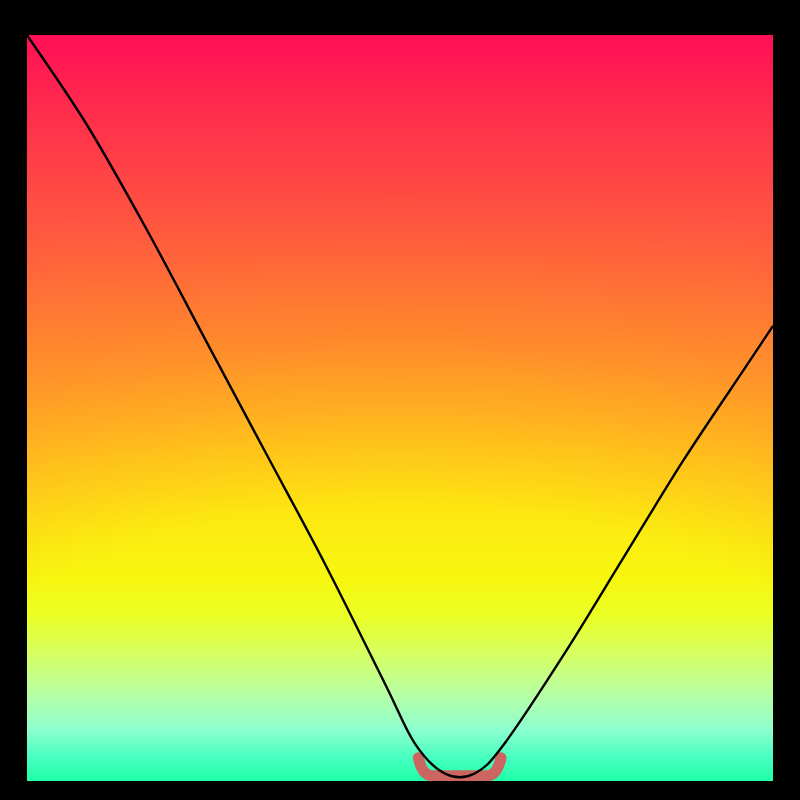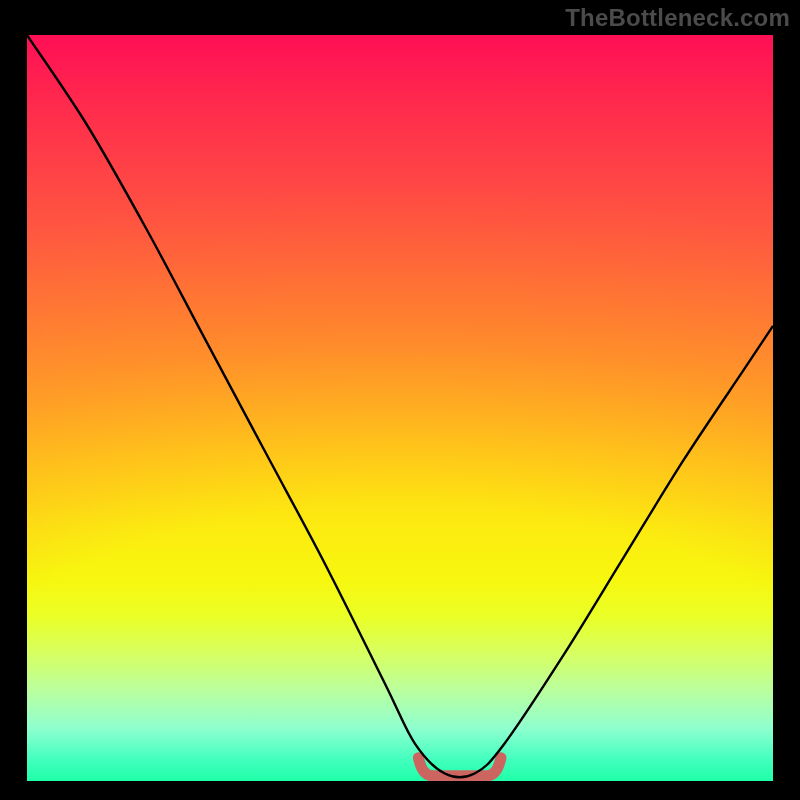--- a/index.html
+++ b/index.html
@@ -81,21 +81,20 @@
     stroke: #000;
     stroke-width: 2.4;
     fill: none;
   }
 </style>
 </head>
 <body>
 
 <div class="frame">
 
-  <div class="watermark">TheBottleneck.com</div>
 
   <div class="plot">
     <svg class="curve" viewBox="0 0 746 746" preserveAspectRatio="none">
       <path class="flat-marker" id="flat-path" d="M 391.38 722.778 Q 395.38 740.778 405.38 740.778 L 459.98 740.778 Q 469.98 740.778 473.98 722.778"></path>
       <path class="main-line" id="curve-path" d="M 0 0 C 9.9 14.9, 39.8 57.2, 59.7 89.5 C 79.6 121.8, 99.5 157.9, 119.4 194.0 C 139.3 230.0, 159.1 268.6, 179.0 305.9 C 198.9 343.2, 218.8 380.5, 238.7 417.8 C 258.6 455.1, 278.5 491.1, 298.4 529.7 C 318.3 568.2, 343.2 619.2, 358.1 649.0 C 373.0 678.9, 378.0 693.8, 387.9 708.7 C 397.9 723.6, 407.8 733.6, 417.8 738.5 C 427.7 743.5, 437.7 743.5, 447.6 738.5 C 457.5 733.6, 462.5 728.6, 477.4 708.7 C 492.4 688.8, 517.2 650.3, 537.1 619.2 C 557.0 588.1, 576.9 554.5, 596.8 522.2 C 616.7 489.9, 636.6 456.3, 656.5 425.2 C 676.4 394.1, 701.2 358.1, 716.2 335.7 C 731.1 313.3, 741.0 298.4, 746.0 290.9"></path>
     </svg>
   </div>
 
 </div>
 

